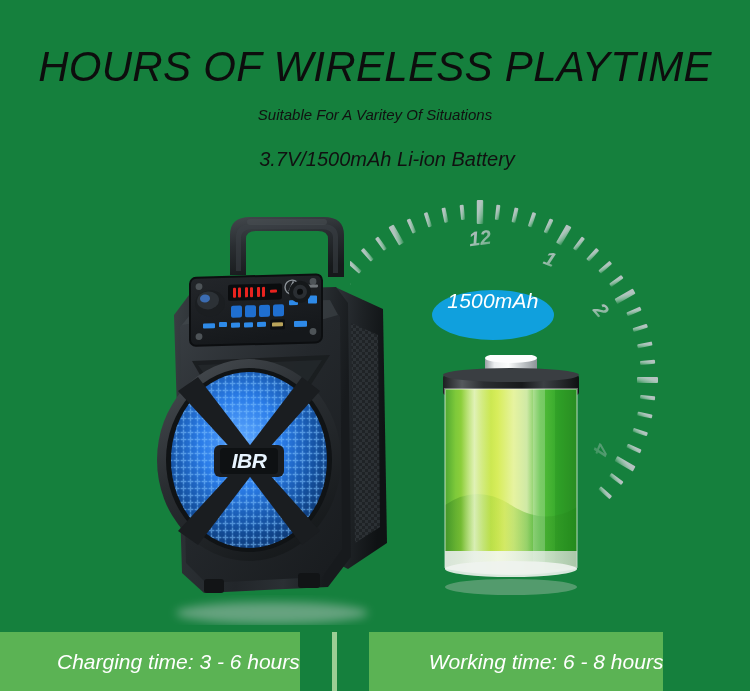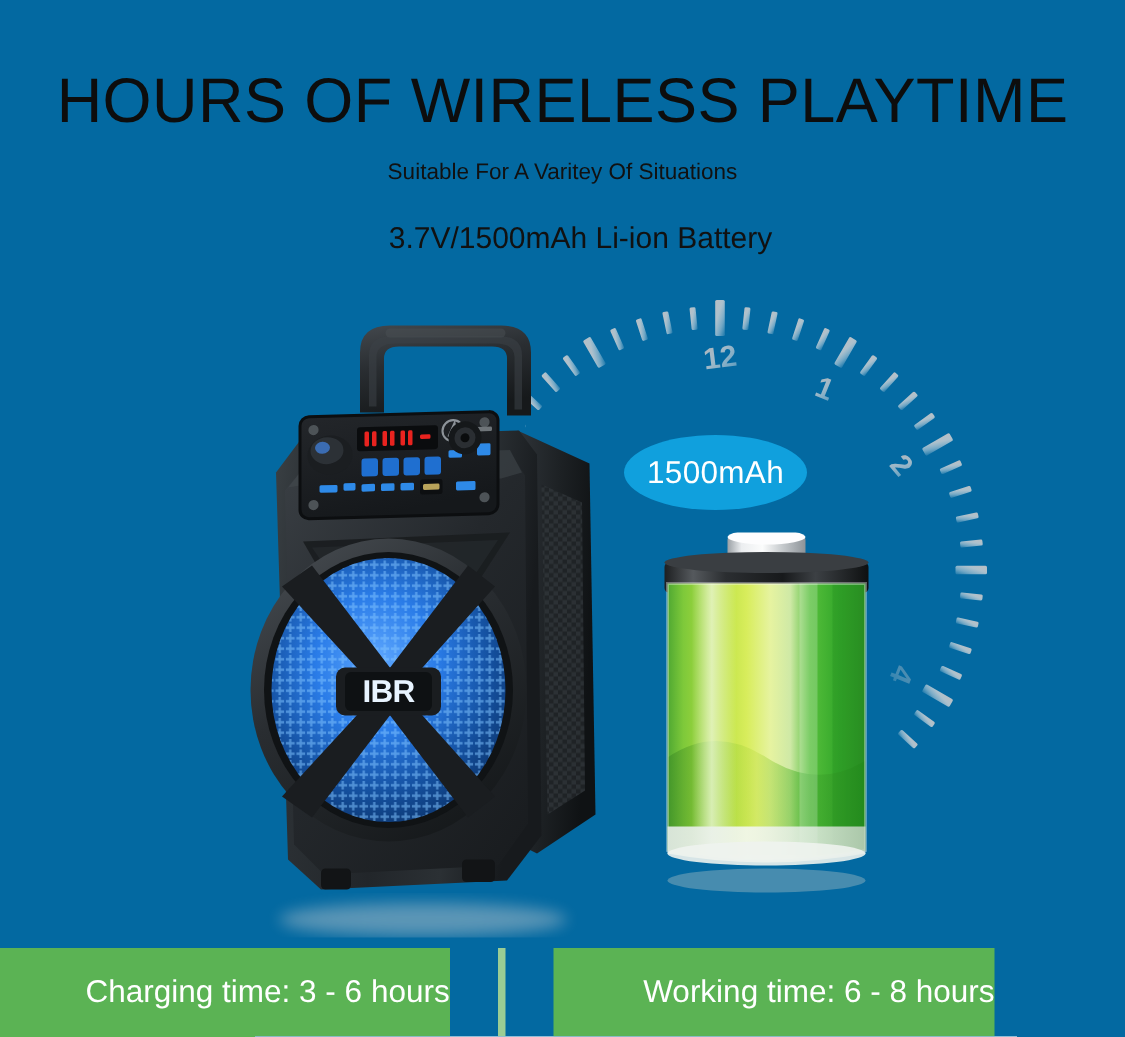--- a/index.html
+++ b/index.html
@@ -9,22 +9,23 @@
     background: #ffffff;
   }
   body {
     font-family: "Liberation Sans", sans-serif;
   }
 
   #page {
     position: relative;
     width: 750px;
     height: 691px;
-    background: #0369a1;
+    background: #15803d;
     overflow: hidden;
+    font-style: italic;
   }
 
   
   .header-block {
     position: absolute;
     left: 0;
     top: 0;
     width: 750px;
     text-align: center;
   }
@@ -69,48 +70,48 @@
     top: 195px;
     width: 380px;
     height: 380px;
     pointer-events: none;
   }
   .dial svg { display: block; width: 380px; height: 380px; }
 
   
   .speaker {
     position: absolute;
-    left: 162px;
+    left: 152px;
     top: 205px;
     width: 265px;
     height: 420px;
   }
   .speaker svg { display: block; width: 265px; height: 420px; }
 
   
   .battery {
     position: absolute;
     left: 437px;
     top: 355px;
     width: 148px;
     height: 245px;
   }
   .battery svg { display: block; width: 148px; height: 245px; }
 
   
   .capacity-badge {
     position: absolute;
-    left: 416px;
+    left: 432px;
     top: 290px;
     width: 122px;
     height: 50px;
     border-radius: 61px / 25px;
     background: #10a0dd;
     display: flex;
-    align-items: center;
+    align-items: flex-start;
     justify-content: center;
   }
   .capacity-badge .label {
     color: #ffffff;
     font-size: 21px;
     line-height: 21px;
     font-weight: 400;
     letter-spacing: 0.2px;
   }
 

